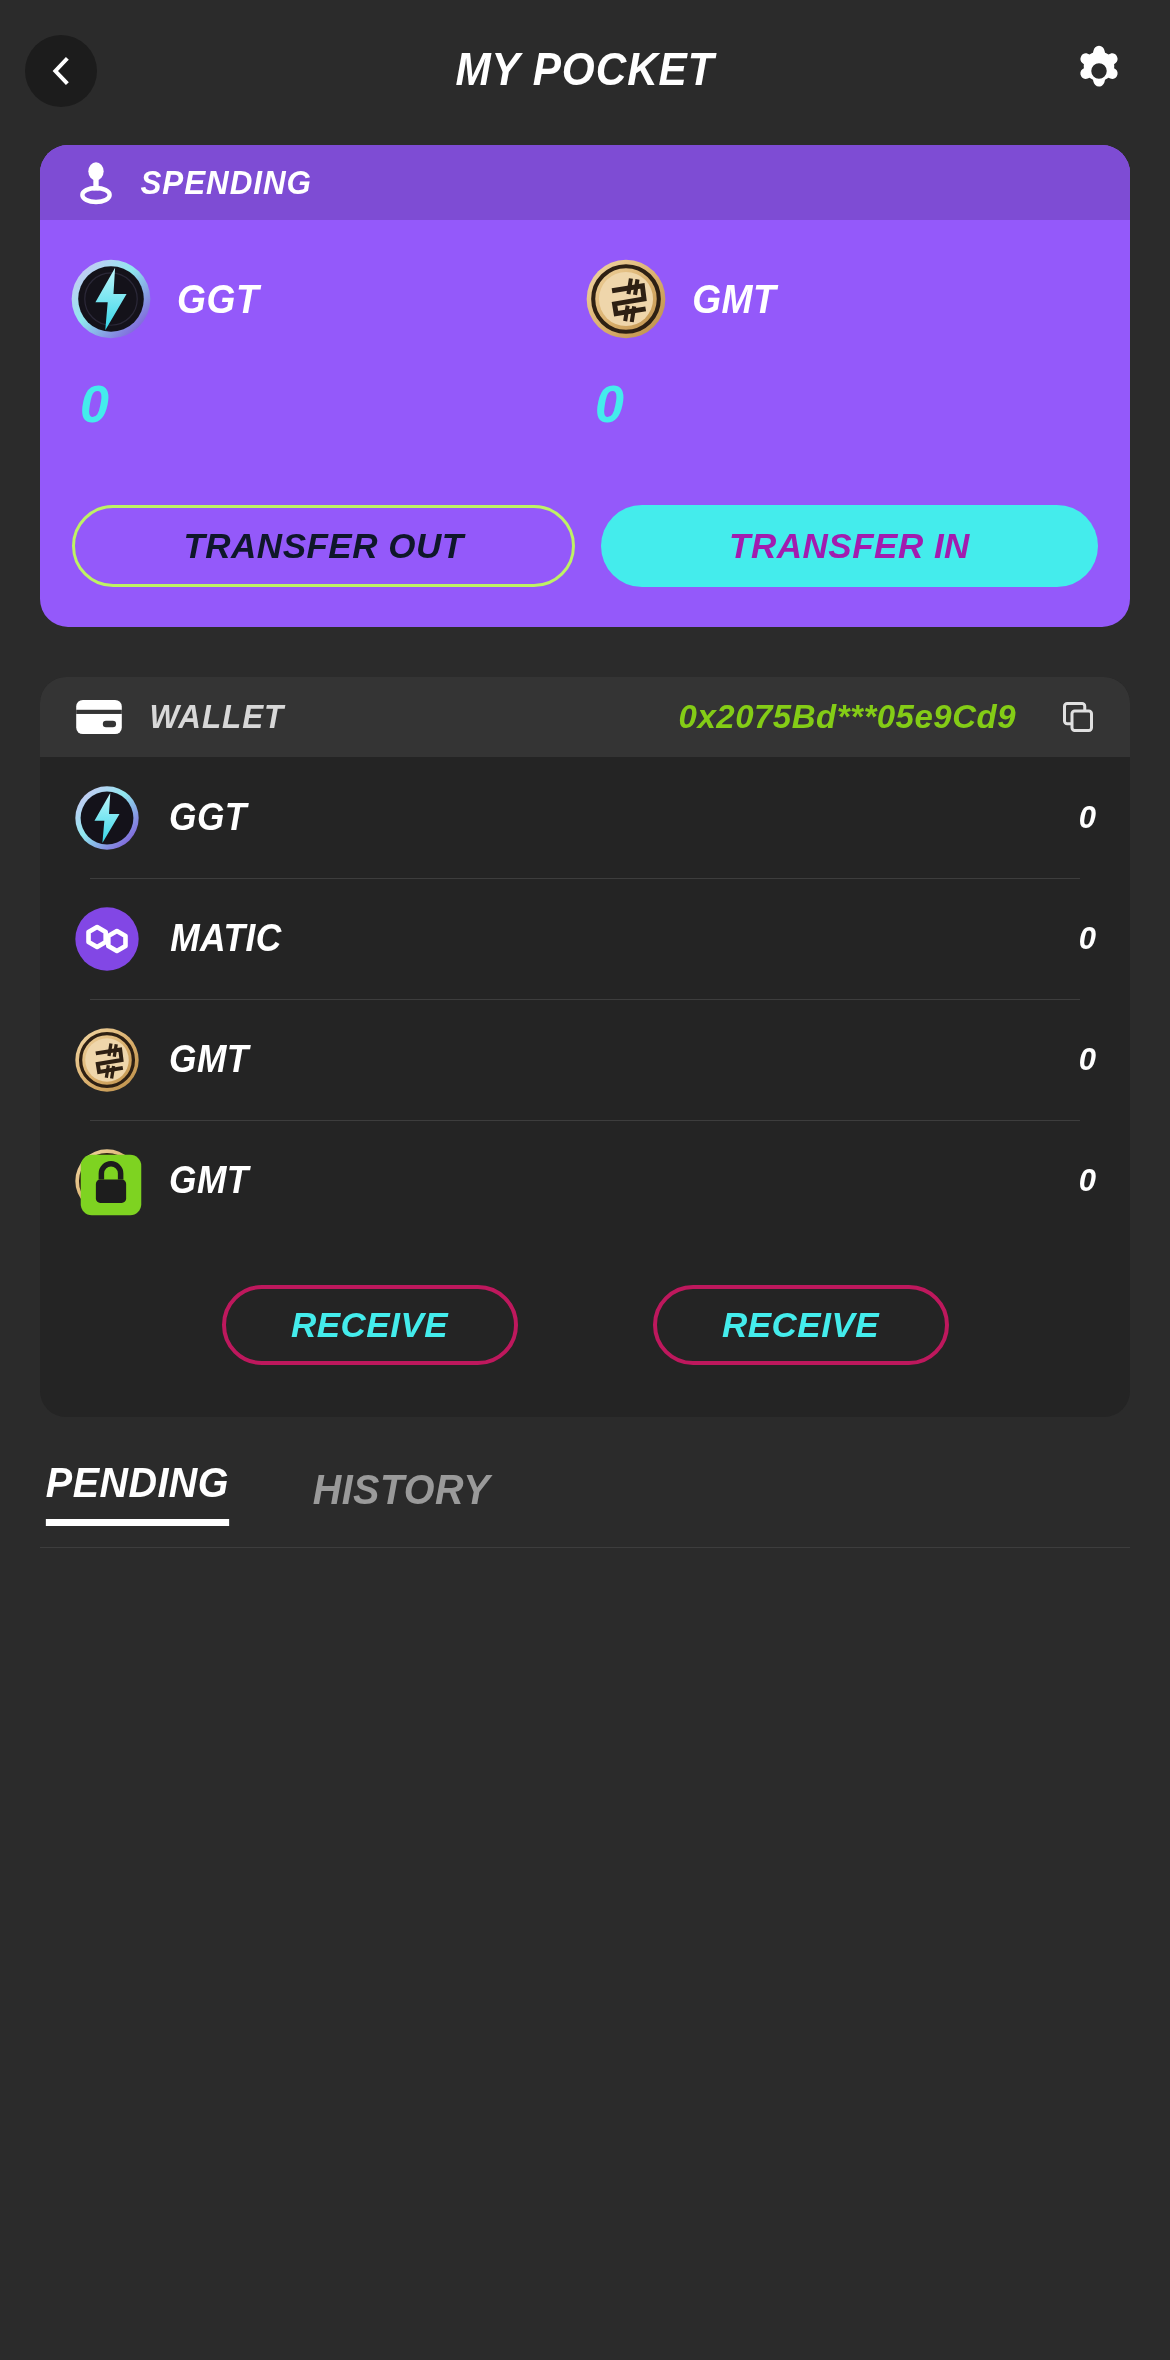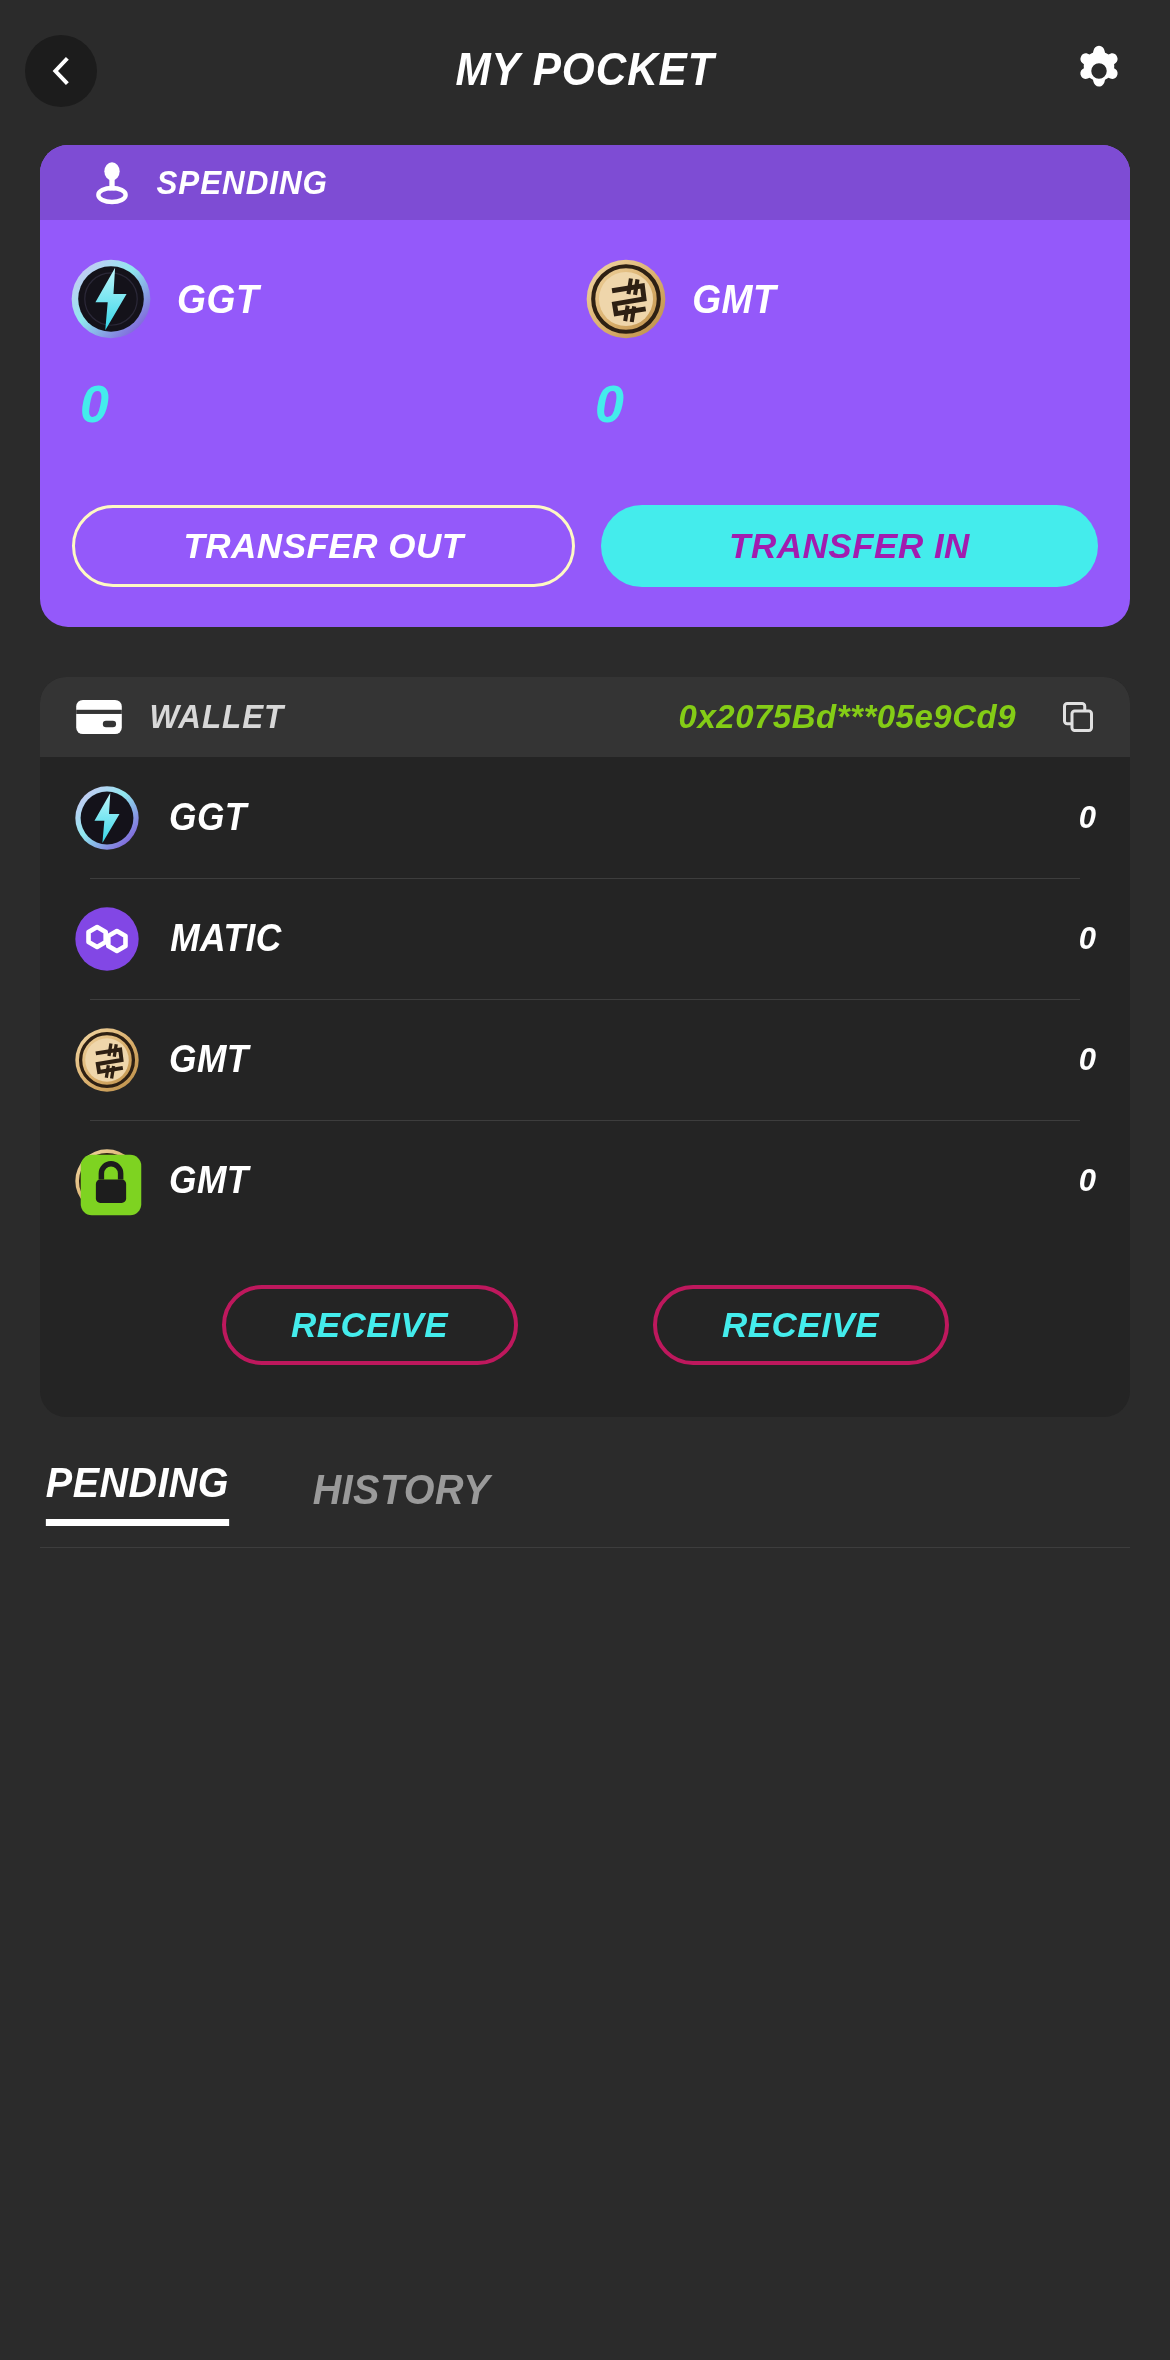--- a/index.html
+++ b/index.html
@@ -41,21 +41,21 @@
   .spending-card {
     margin:0 40px;
     border-radius:28px;
     overflow:hidden;
     background:#9459fa;
   }
   .spending-head {
     background:#7e4cd4;
     height:75px;
     display:flex; align-items:center;
-    padding-left:52px;
+    padding-left:36px;
     gap:20px;
   }
   .spending-head .label {
     font-size:33px; font-weight:bold; font-style:italic;
     letter-spacing:1px; transform:scaleX(0.95);
   }
   .pin-icon { width:40px; height:44px; flex:none; }
 
   .spend-body { padding:38px 0 0 0; }
   .spend-tokens {
@@ -86,21 +86,21 @@
   }
   .pill {
     flex:1;
     height:82px;
     border-radius:41px;
     display:flex; align-items:center; justify-content:center;
     font-size:35px; font-weight:bold; font-style:italic;
     letter-spacing:0.5px;
     transform:scaleX(1);
   }
-  .pill-outline { border:3px solid #fef9c3; color:#ffffff; background:transparent; }
+  .pill-outline { border:3px solid #bef264; color:#0f172a; background:transparent; }
   .pill-filled  { background:#44ecec; color:#a21caf; }
 
   
   .wallet-card {
     margin:50px 40px 0 40px;
     border-radius:26px;
     background:#242424;
     overflow:hidden;
   }
   .wallet-head {

